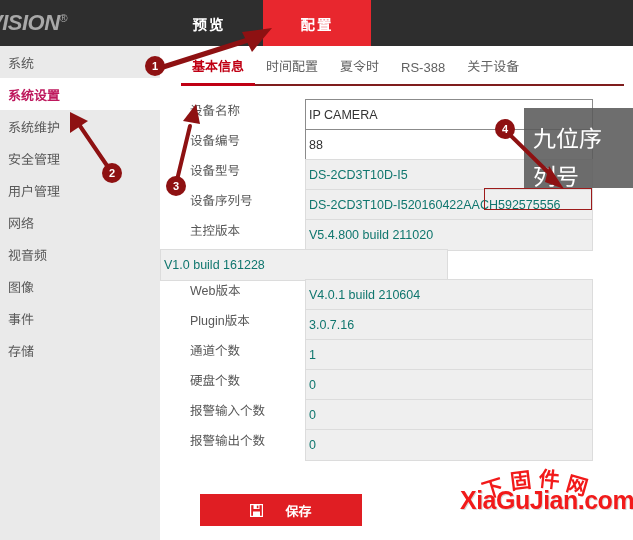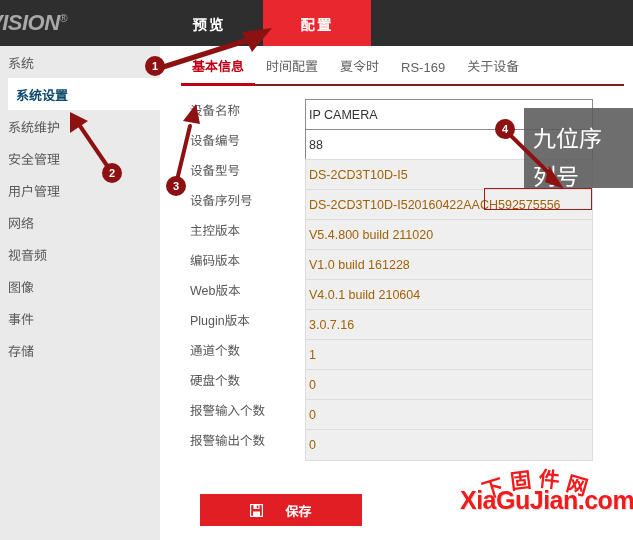--- a/index.html
+++ b/index.html
@@ -59,23 +59,22 @@
   }
   .side-item {
     height: 32px;
     display: flex; align-items: center;
     padding-left: 8px;
     font-size: 13px; color: #5a5a5a;
     cursor: pointer;
   }
   .side-item.active {
     background: #ffffff;
-    color: #0c4a6e;
+    color: #be185d;
     font-weight: bold;
-    margin-left: 8px;
   }
 
   
   #content {
     position: absolute; left: 160px; top: 46px;
     width: 473px; height: 494px;
     background: #ffffff;
   }
   #tabs {
     position: relative;
@@ -122,21 +121,21 @@
     font-size: 12.5px;
     padding: 0 3px;
     color: #333333;
     background: #ffffff;
     border: 1px solid #8b8b8b;
     border-radius: 0;
   }
   .field input.ro {
     background: #efefef;
     border: 1px solid #dcdcdc;
-    color: #a16207;
+    color: #0f766e;
   }
 
   
   #serial-highlight {
     position: absolute;
     right: 1px; top: -1px;
     width: 108px; height: 22px;
     border: 1px solid #9d1b1b;
     pointer-events: none;
   }
@@ -246,21 +245,21 @@
   <div class="side-item">事件</div>
   <div class="side-item">存储</div>
 </div>
 
 <div id="content">
 
   <div id="tabs">
     <div class="tab active">基本信息</div>
     <div class="tab">时间配置</div>
     <div class="tab">夏令时</div>
-    <div class="tab">RS-169</div>
+    <div class="tab">RS-388</div>
     <div class="tab">关于设备</div>
   </div>
 
   <div id="form">
 
     <div class="row">
       <div class="label">设备名称</div>
       <div class="field">
         <input type="text" value="IP CAMERA" style="">
       </div>
@@ -289,21 +288,20 @@
     </div>
 
     <div class="row">
       <div class="label">主控版本</div>
       <div class="field">
         <input class="ro" type="text" readonly="" value="V5.4.800 build 211020" style="">
       </div>
     </div>
 
     <div class="row">
-      <div class="label">编码版本</div>
       <div class="field">
         <input class="ro" type="text" readonly="" value="V1.0 build 161228" style="">
       </div>
     </div>
 
     <div class="row">
       <div class="label">Web版本</div>
       <div class="field">
         <input class="ro" type="text" readonly="" value="V4.0.1 build 210604" style="">
       </div>

